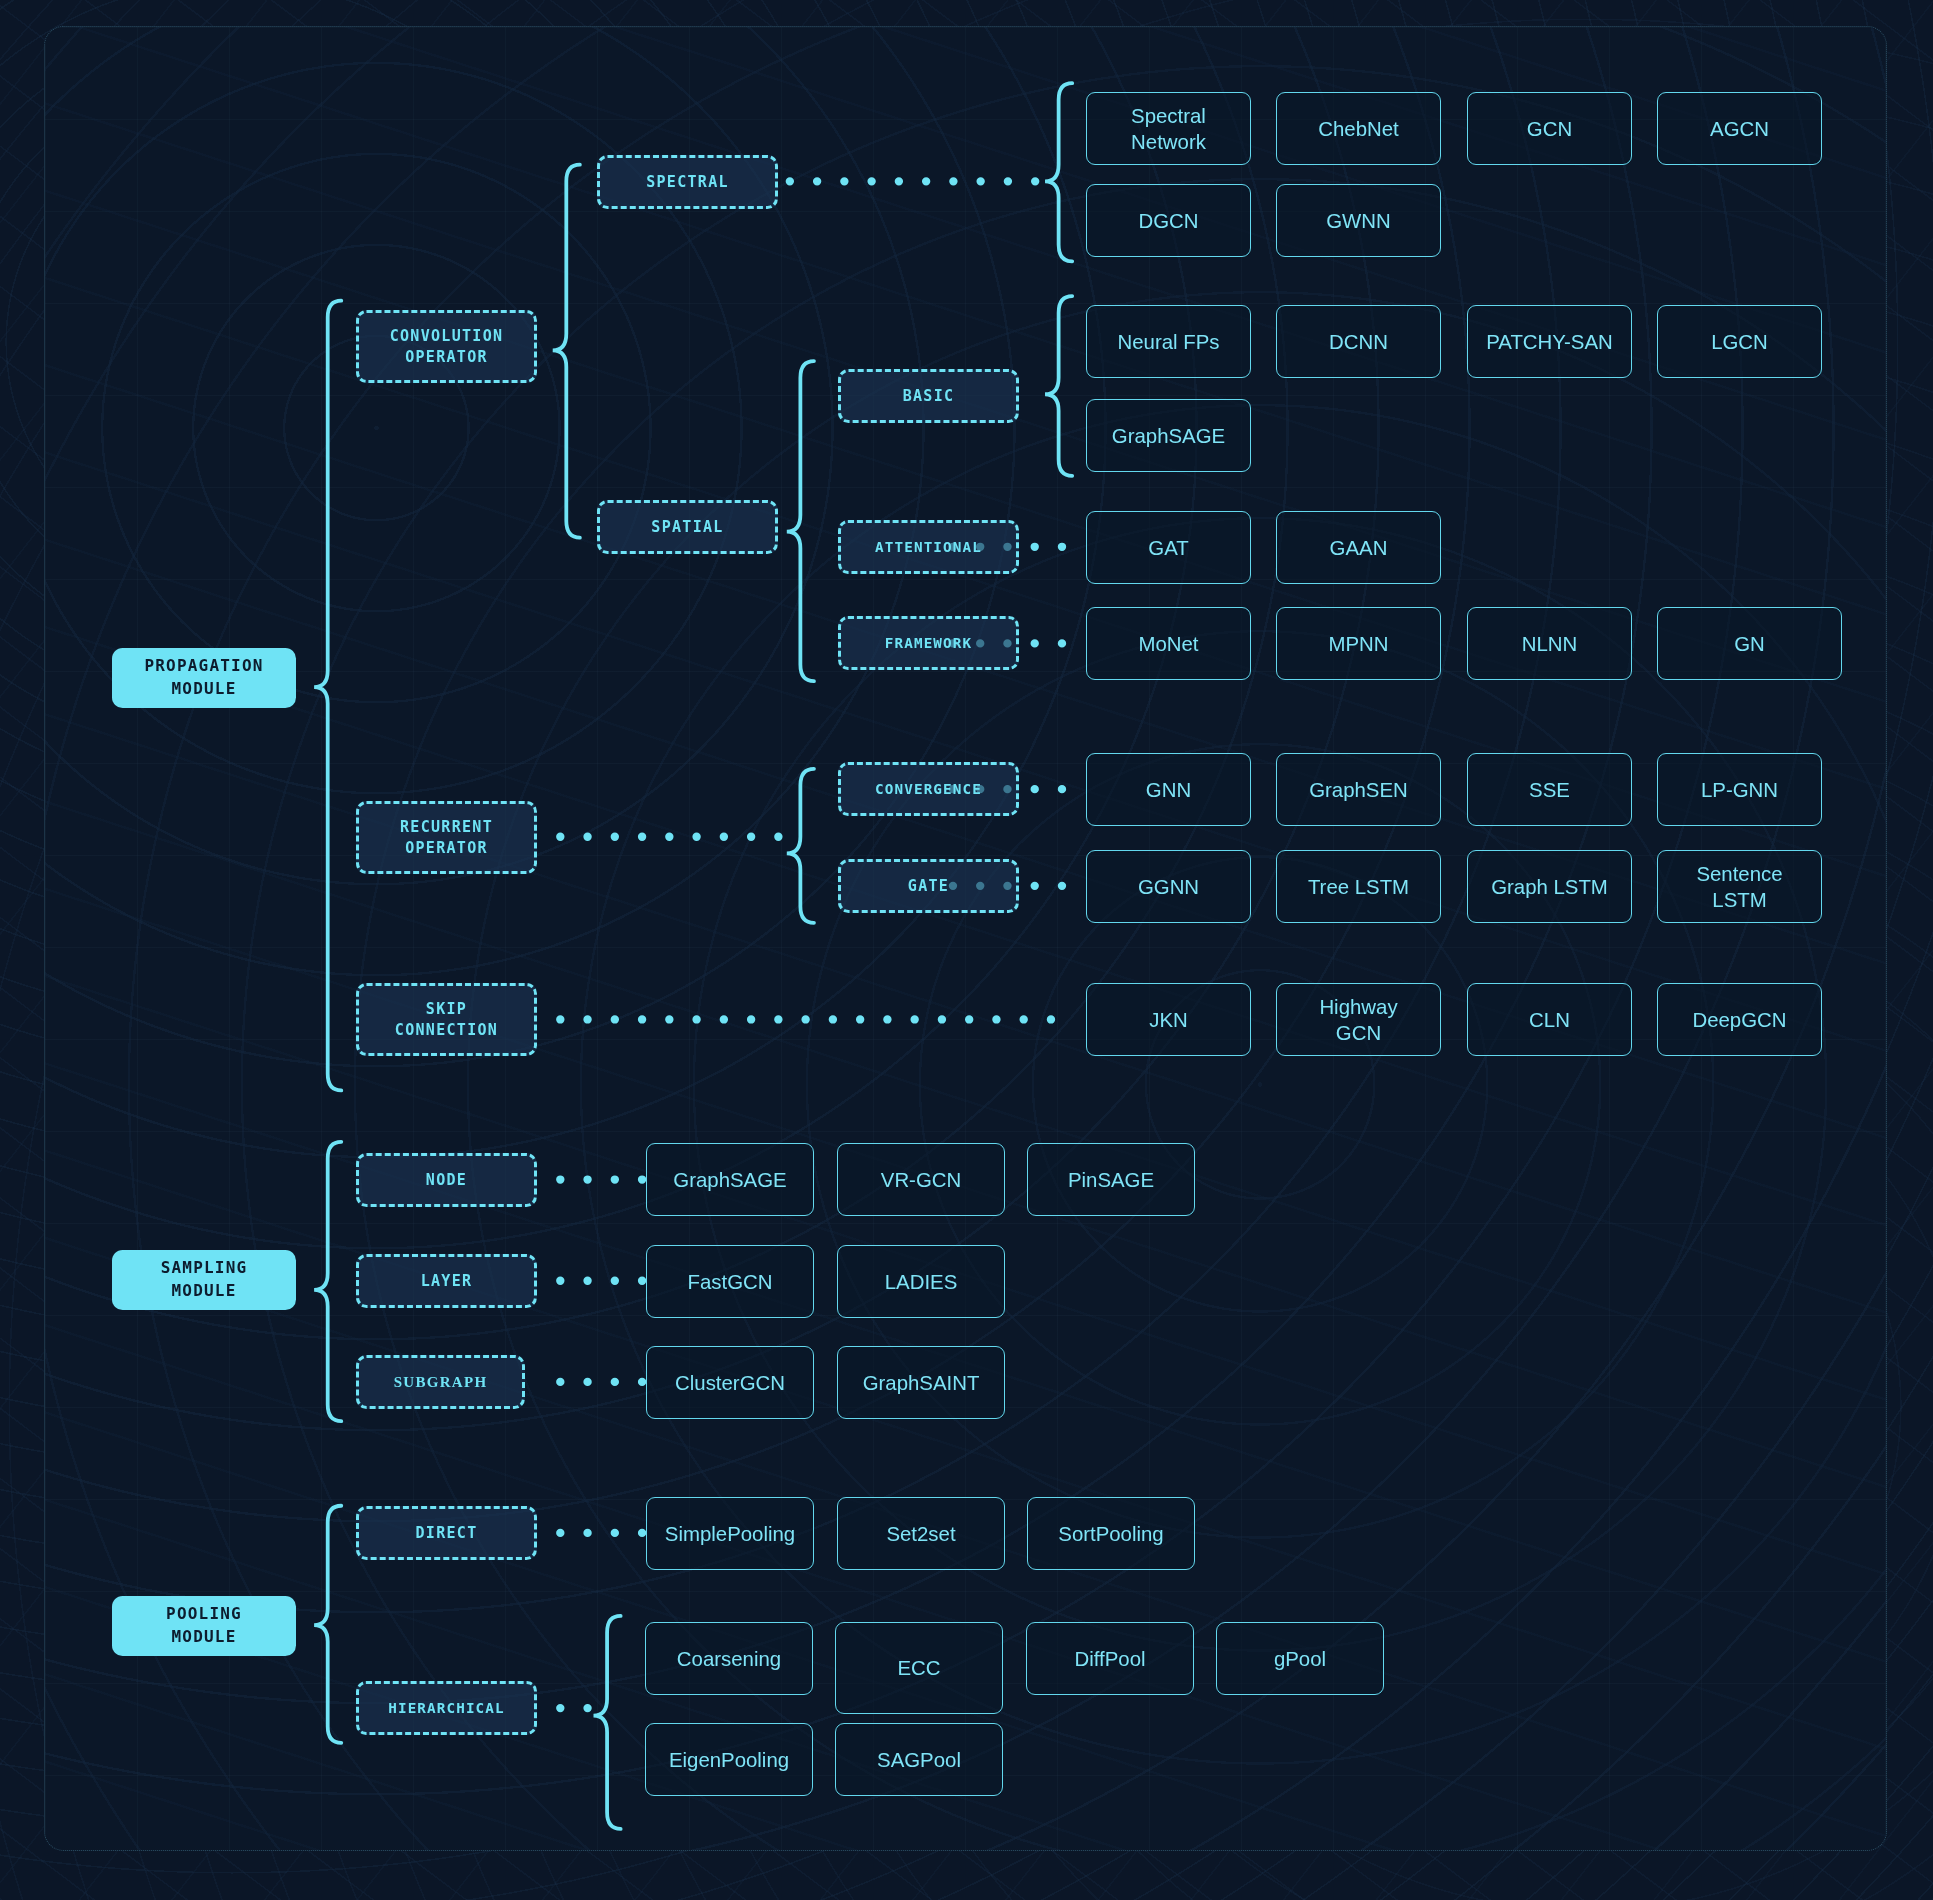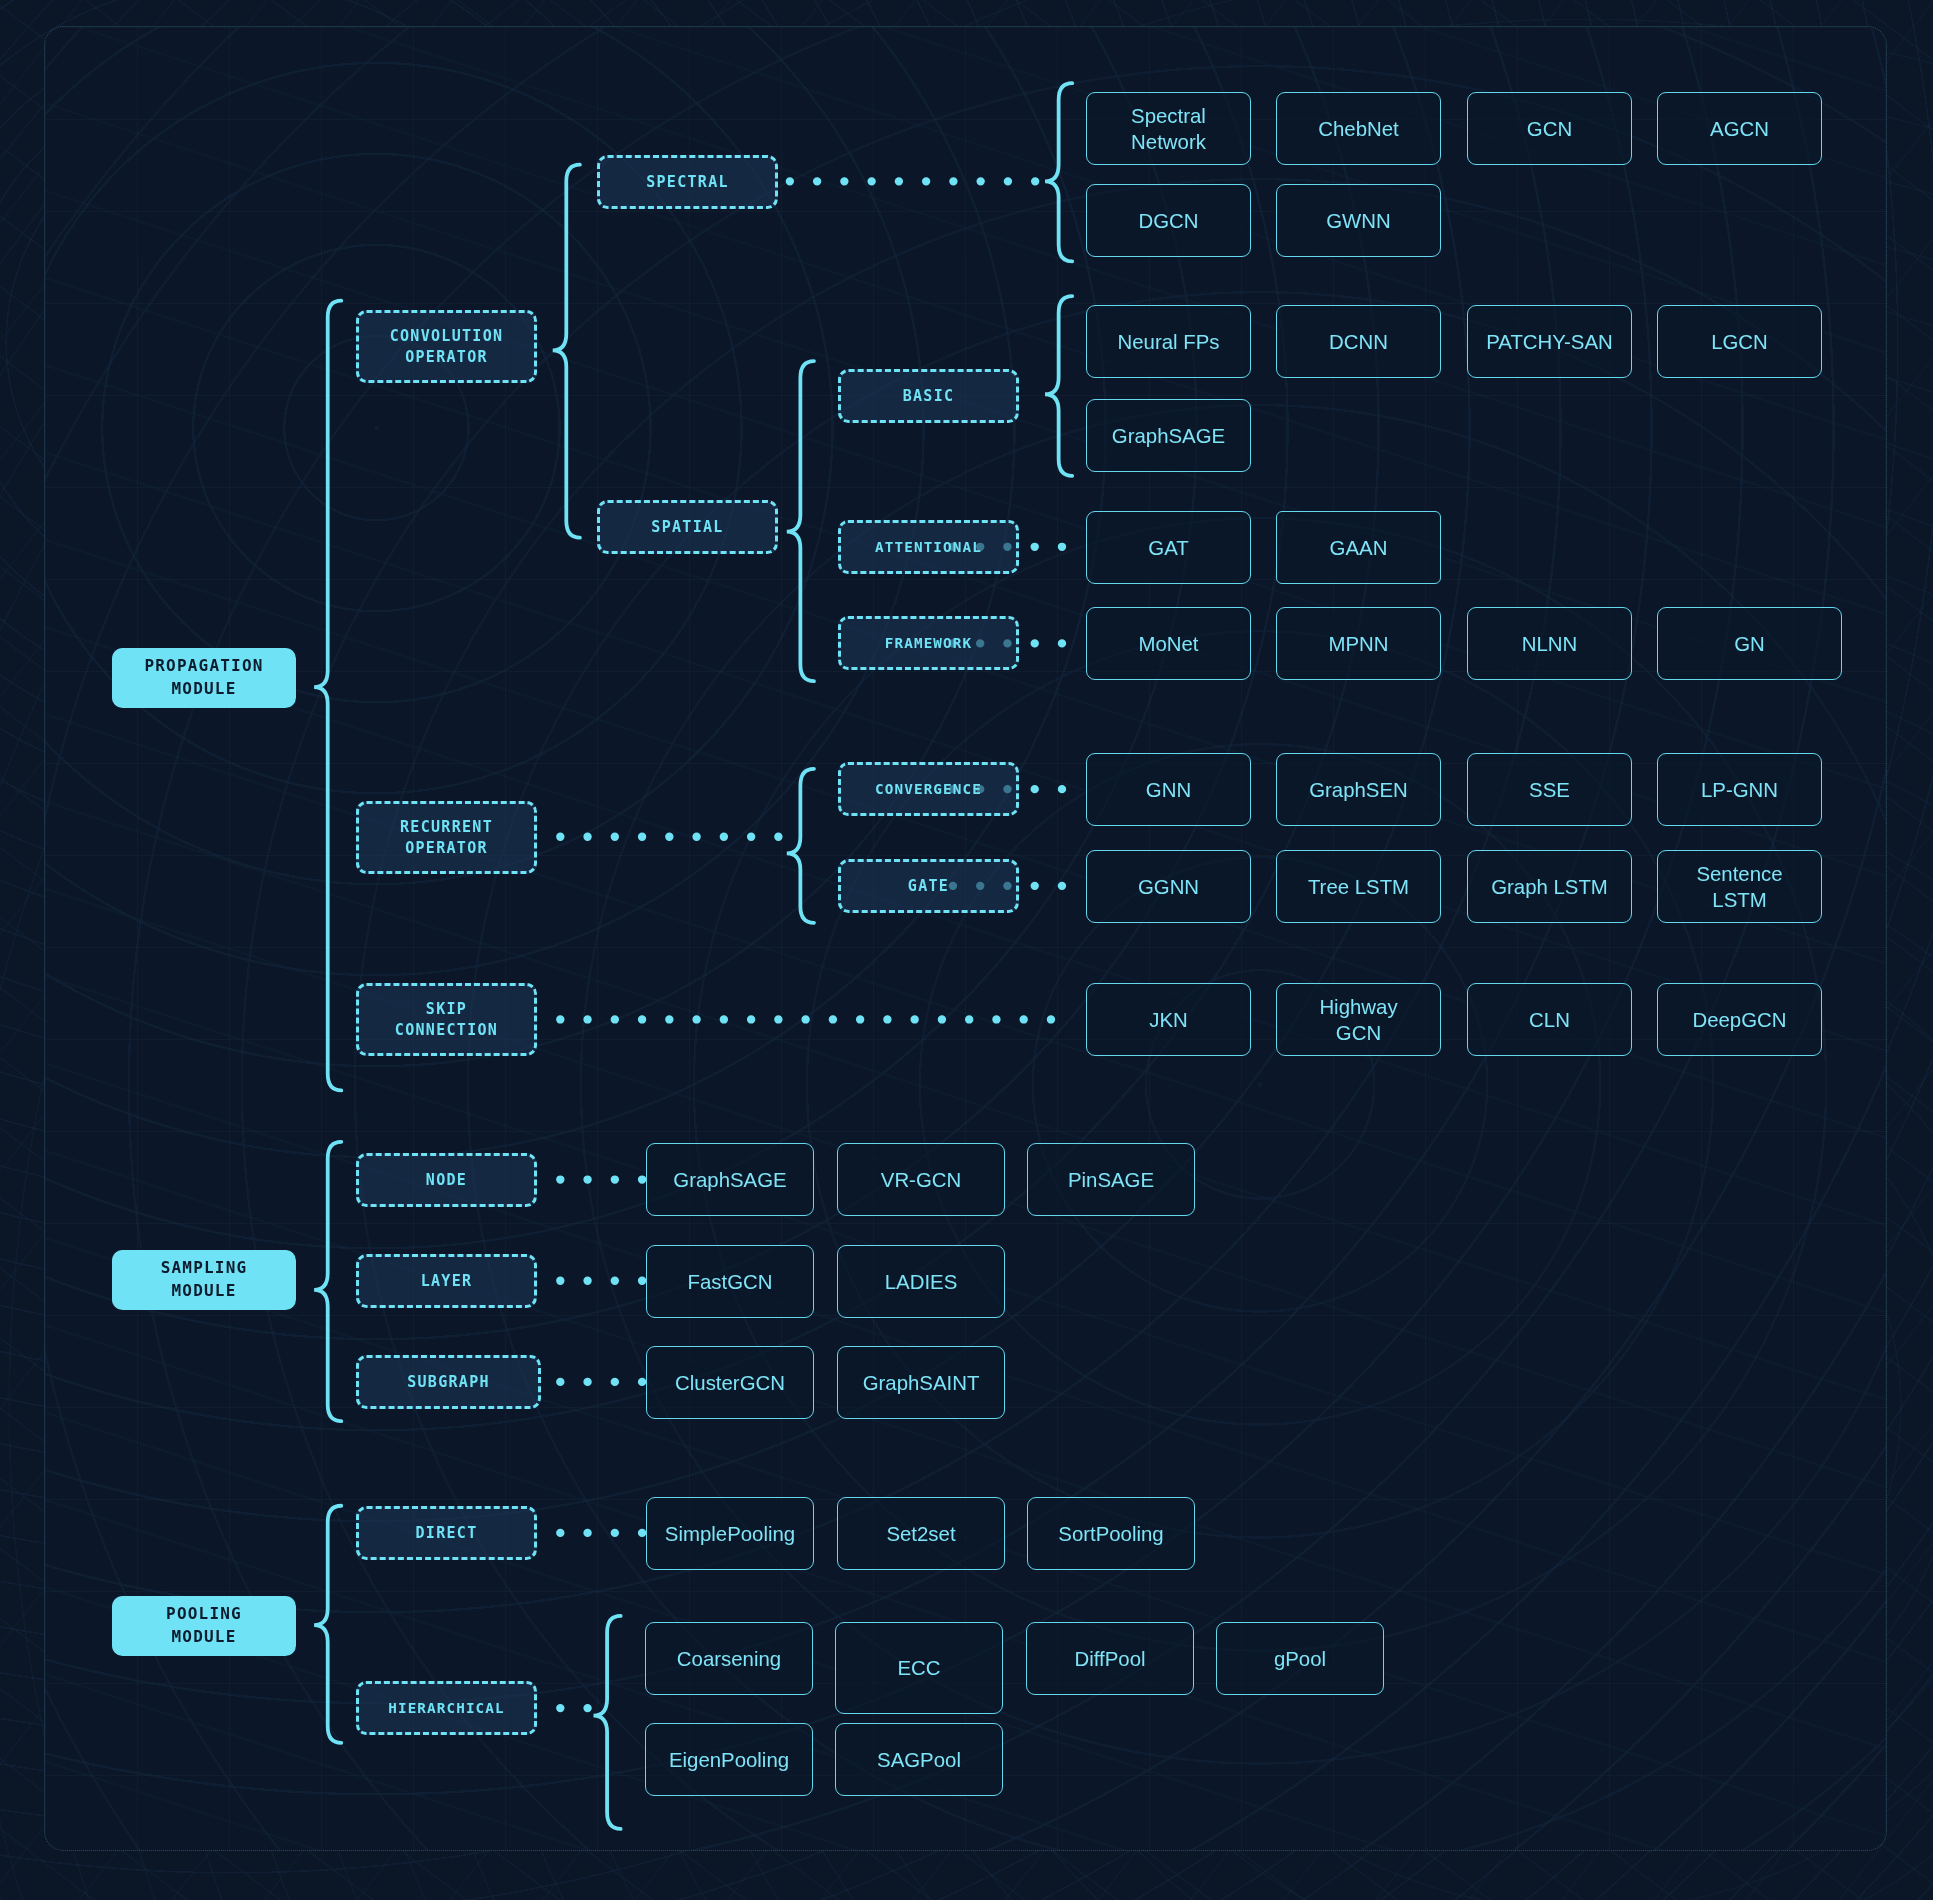--- a/index.html
+++ b/index.html
@@ -195,21 +195,21 @@
   </div>
 
   <div class="node cat" style="left:356px;top:1153px;width:181px;height:54px;">
     <span>NODE</span>
   </div>
 
   <div class="node cat" style="left:356px;top:1254px;width:181px;height:54px;">
     <span>LAYER</span>
   </div>
 
-  <div class="node cat" style="left:356px;top:1355px;width:185px;height:54px;">
+  <div class="node cat" style="left:356px;top:1355px;width:169px;height:54px;font-family:Liberation Serif, serif;">
     <span>SUBGRAPH</span>
   </div>
 
   <div class="node cat" style="left:356px;top:1506px;width:181px;height:54px;">
     <span>DIRECT</span>
   </div>
 
   <div class="node cat small" style="left:356px;top:1681px;width:181px;height:54px;">
     <span>HIERARCHICAL</span>
   </div>
@@ -248,21 +248,21 @@
     <span>LGCN</span>
   </div>
 
   <div class="node leaf" style="left:1086px;top:399px;width:165px;height:73px;">
     <span>GraphSAGE</span>
   </div>
 
   <div class="node leaf" style="left:1086px;top:511px;width:165px;height:73px;">
     <span>GAT</span>
   </div>
-  <div class="node leaf" style="left:1276px;top:511px;width:165px;height:73px;border-radius:6px;">
+  <div class="node leaf" style="left:1276px;top:511px;width:165px;height:73px;">
     <span>GAAN</span>
   </div>
 
   <div class="node leaf" style="left:1086px;top:607px;width:165px;height:73px;">
     <span>MoNet</span>
   </div>
   <div class="node leaf" style="left:1276px;top:607px;width:165px;height:73px;">
     <span>MPNN</span>
   </div>
   <div class="node leaf" style="left:1467px;top:607px;width:165px;height:73px;">

